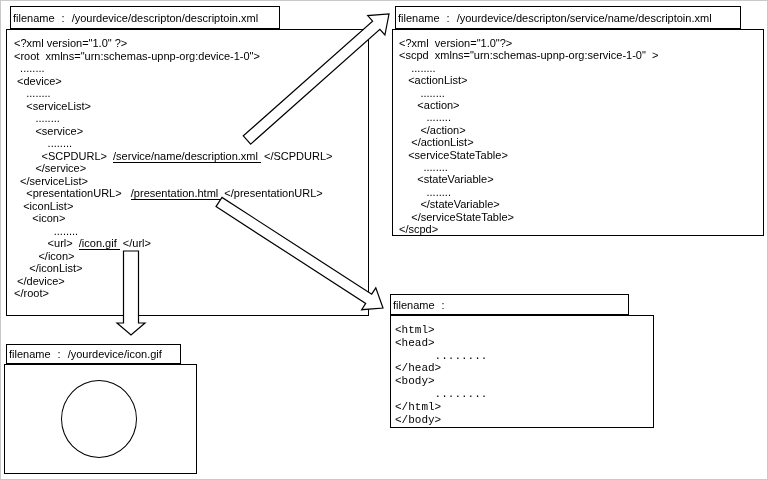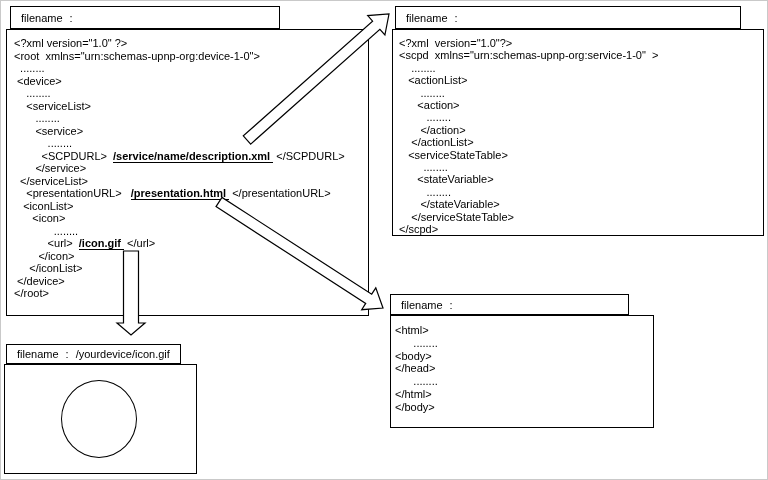--- a/index.html
+++ b/index.html
@@ -4,67 +4,67 @@
 <style>
   html,body { margin:0; padding:0; background:#fff; }
   .canvas {
     position:relative; width:768px; height:480px; background:var(--paper,#ffffff);
     border:1px solid #c9c9c9; box-sizing:border-box; overflow:hidden;
     font-family:"Liberation Sans", sans-serif; color:var(--ink,#000000);
   }
   .filebox-header {
     position:absolute; box-sizing:border-box; background:#fff;
     border:1px solid var(--ink,#000); display:flex; align-items:center;
-    font-size:11px; padding-left:10px; white-space:pre; z-index:2;
+    font-size:11px; padding-left:2px; white-space:pre; z-index:2;
   }
   .filebox-body {
     position:absolute; box-sizing:border-box; background:#fff;
     border:1px solid var(--ink,#000); z-index:1; font-size:11px;
   }
   .fsep { margin:0 7px; }
   .code { white-space:pre; }
   .code-line { white-space:pre; }
   #b1-body .code { padding:7px 4px 0 7px; }
   #b1-body .code-line { line-height:12.5px; }
   #b2-body .code { padding:7px 4px 0 6px; }
   #b2-body .code-line { line-height:12.4px; }
-  #b3-body .code { padding:8px 4px 0 4px; }
+  #b3-body .code { padding:8px 4px 0 4px;font-family:Liberation Mono, monospace; }
   #b3-body .code-line { line-height:12.8px; }
-  .u { border-bottom:1px solid var(--ink,#000); padding-right:3px;font-weight:bold; }
+  .u { border-bottom:1px solid var(--ink,#000); padding-right:3px; }
   .icon-circle {
     position:absolute; left:56px; top:15px; width:76px; height:78px;
     border:1.5px solid var(--ink,#000); border-radius:50%; box-sizing:border-box; background:#fff;
   }
   svg.arrows { position:absolute; left:0; top:0; z-index:5; pointer-events:none; }
   svg.arrows polygon { fill:#fff; stroke:var(--ink,#000); stroke-width:1.2; }
 </style>
 </head>
 <body>
 
 <div class="canvas">
 
   <div class="filebox-header" id="b1-header" style="left:9px; top:5px; width:270px; height:23px;">
-    <span>filename</span><span class="fsep">:</span>
+    <span>filename</span><span class="fsep">:</span><span>/yourdevice/descripton/descriptoin.xml</span>
   </div>
   <div class="filebox-body" id="b1-body" style="left:5px; top:28px; width:363px; height:287px;">
     <div class="code"><div class="code-line">&lt;?xml version="1.0" ?&gt;</div><div class="code-line">&lt;root  xmlns="urn:schemas-upnp-org:device-1-0"&gt;</div><div class="code-line">  ........</div><div class="code-line"> &lt;device&gt;</div><div class="code-line">    ........</div><div class="code-line">    &lt;serviceList&gt;</div><div class="code-line">       ........</div><div class="code-line">       &lt;service&gt;</div><div class="code-line">           ........</div><div class="code-line">         &lt;SCPDURL&gt;  <span class="u">/service/name/description.xml</span> &lt;/SCPDURL&gt;</div><div class="code-line">       &lt;/service&gt;</div><div class="code-line">  &lt;/serviceList&gt;</div><div class="code-line">    &lt;presentationURL&gt;   <span class="u">/presentation.html</span> &lt;/presentationURL&gt;</div><div class="code-line">   &lt;iconList&gt;</div><div class="code-line">      &lt;icon&gt;</div><div class="code-line">             ........</div><div class="code-line">           &lt;url&gt;  <span class="u">/icon.gif</span> &lt;/url&gt;</div><div class="code-line">        &lt;/icon&gt;</div><div class="code-line">     &lt;/iconList&gt;</div><div class="code-line"> &lt;/device&gt;</div><div class="code-line">&lt;/root&gt;</div></div>
   </div>
 
   <div class="filebox-header" id="b2-header" style="left:394px; top:5px; width:346px; height:23px;">
-    <span>filename</span><span class="fsep">:</span>
+    <span>filename</span><span class="fsep">:</span><span>/yourdevice/descripton/service/name/descriptoin.xml</span>
   </div>
   <div class="filebox-body" id="b2-body" style="left:391px; top:28px; width:372px; height:207px;">
     <div class="code"><div class="code-line">&lt;?xml  version="1.0"?&gt;</div><div class="code-line">&lt;scpd  xmlns="urn:schemas-upnp-org:service-1-0"  &gt;</div><div class="code-line">    ........</div><div class="code-line">   &lt;actionList&gt;</div><div class="code-line">       ........</div><div class="code-line">      &lt;action&gt;</div><div class="code-line">         ........</div><div class="code-line">       &lt;/action&gt;</div><div class="code-line">    &lt;/actionList&gt;</div><div class="code-line">   &lt;serviceStateTable&gt;</div><div class="code-line">        ........</div><div class="code-line">      &lt;stateVariable&gt;</div><div class="code-line">         ........</div><div class="code-line">       &lt;/stateVariable&gt;</div><div class="code-line">    &lt;/serviceStateTable&gt;</div><div class="code-line">&lt;/scpd&gt;</div></div>
   </div>
 
   <div class="filebox-header" id="b3-header" style="left:389px; top:293px; width:239px; height:21px;">
     <span>filename</span><span class="fsep">:</span>
   </div>
   <div class="filebox-body" id="b3-body" style="left:389px; top:314px; width:264px; height:113px;">
-    <div class="code"><div class="code-line">&lt;html&gt;</div><div class="code-line">      ........</div><div class="code-line">&lt;body&gt;</div><div class="code-line">&lt;/head&gt;</div><div class="code-line">      ........</div><div class="code-line">&lt;/html&gt;</div><div class="code-line">&lt;/body&gt;</div></div>
+    <div class="code"><div class="code-line">&lt;html&gt;</div><div class="code-line">&lt;head&gt;</div><div class="code-line">      ........</div><div class="code-line">&lt;/head&gt;</div><div class="code-line">&lt;body&gt;</div><div class="code-line">      ........</div><div class="code-line">&lt;/html&gt;</div><div class="code-line">&lt;/body&gt;</div></div>
   </div>
 
   <div class="filebox-header" id="b4-header" style="left:5px; top:343px; width:175px; height:20px;">
     <span>filename</span><span class="fsep">:</span><span>/yourdevice/icon.gif</span>
   </div>
   <div class="filebox-body" id="b4-body" style="left:3px; top:363px; width:193px; height:110px;">
     <div class="icon-circle"></div>
   </div>
 
   <svg class="arrows" width="768" height="480" viewBox="0 0 768 480">

